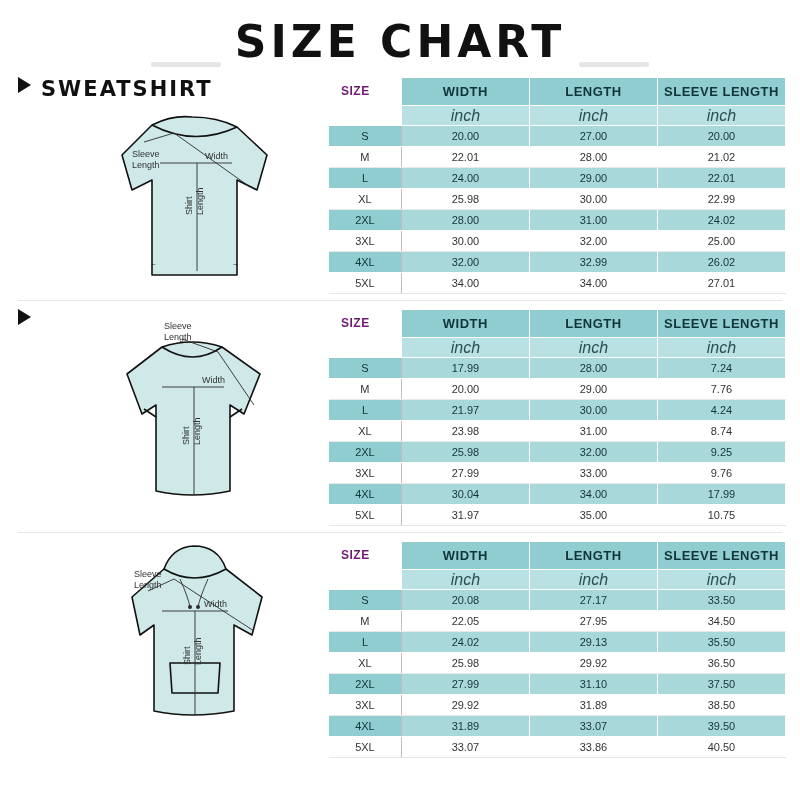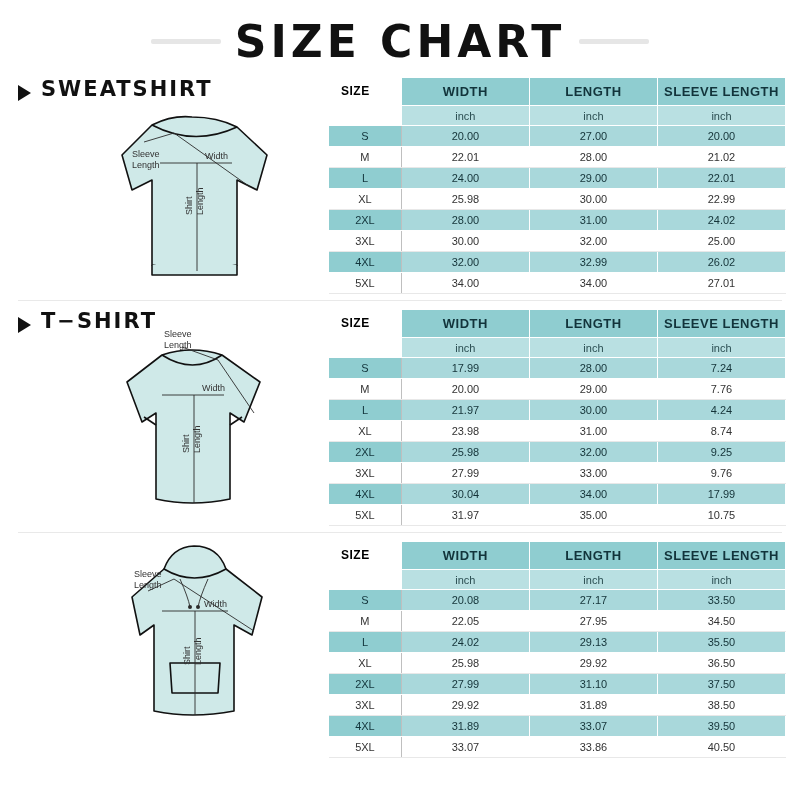--- a/index.html
+++ b/index.html
@@ -12,21 +12,21 @@
   }
   .page {
     width: 800px; height: 800px;
     position: relative;
     overflow: hidden;
   }
 
   
   .header {
     display: flex;
-    align-items: center;
+    align-items: flex-end;
     justify-content: center;
     gap: 14px;
     padding: 16px 0 10px 0;
   }
   .header .rule {
     height: 5px;
     width: 70px;
     background: #e6e6e6;
     border-radius: 2px;
   }
@@ -45,21 +45,21 @@
     align-items: flex-start;
     padding: 0 14px;
     margin-bottom: 6px;
   }
   .left-col {
     width: 315px;
     position: relative;
   }
   .sec-title {
     display: flex;
-    align-items: flex-end;
+    align-items: flex-start;
     gap: 10px;
     font-size: 21px;
     font-weight: 700;
     letter-spacing: 2px;
     font-family: "DejaVu Sans", sans-serif;
     color: #111;
     margin-left: 4px;
   }
   .tri {
     width: 0; height: 0;
@@ -89,30 +89,31 @@
   thead th {
     background: #8fcdd0;
     color: #12343b;
     font-size: 13px;
     font-weight: 700;
     height: 28px;
     letter-spacing: 0.5px;
   }
   thead th.size-h {
     background: #ffffff;
-    color: #000000;
+    color: #701a75;
     font-size: 12px;
     text-align: left;
     padding-left: 12px;
     border-left: none;
     border-top: none;
   }
   .unit-row td {
     background: #b9e0e2;
-    font-size: 11px;
+    font-style: italic;
+    font-size: 16px;
     color: #2b4e52;
     height: 20px;
   }
   .unit-row td.unit-blank {
     background: #ffffff;
     border: none;
   }
   td.size-cell {
     background: #ffffff;
     color: #333;
@@ -248,21 +249,20 @@
       </table>
     </div>
   </div>
 
   <div class="divider"></div>
 
   <div class="section">
     <div class="left-col">
       <div class="sec-title">
         <span class="tri"></span>
-        <span>T−SHIRT</span>
       </div>
       <div class="garment">
         <svg width="300" height="195" viewBox="0 0 300 195">
           <g fill="#cfe9e8" stroke="#111" stroke-width="1.6" stroke-linejoin="round">
             <path d="M105 55 L140 28 Q170 18 200 28 L238 55
                      L222 95 L208 86 L208 172 Q170 180 134 172 L134 86 L120 95 Z"></path>
             <path d="M140 28 Q171 48 200 28" fill="none"></path>
             <path d="M122 90 L134 98" fill="none"></path>
             <path d="M220 90 L208 98" fill="none"></path>
           </g>

